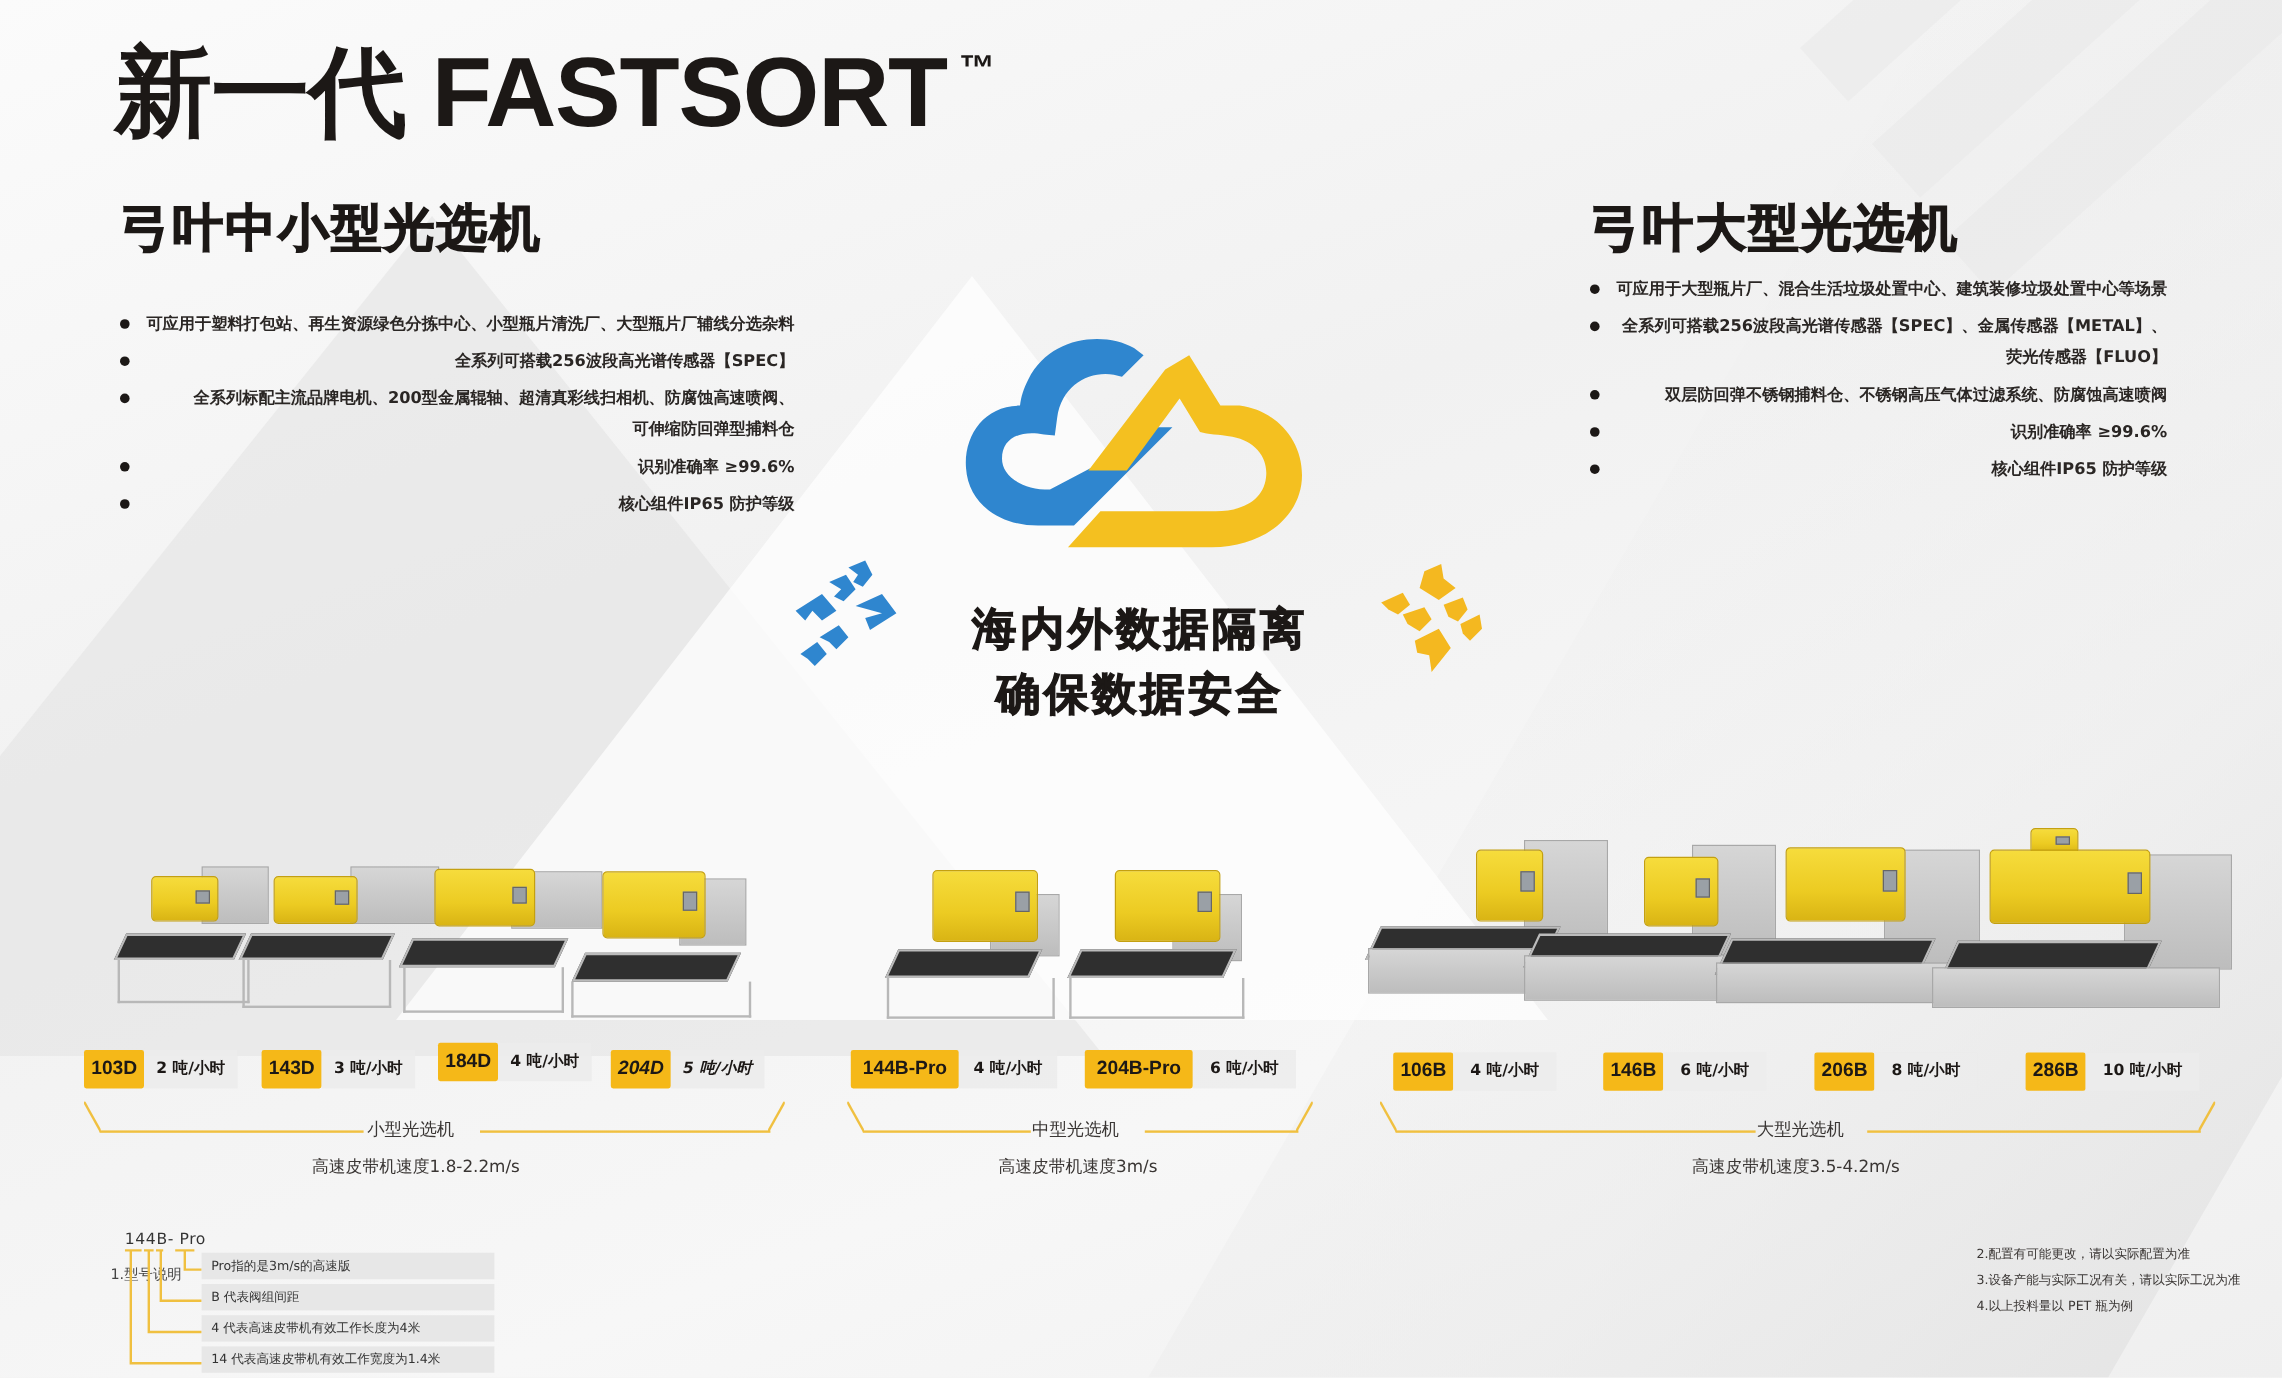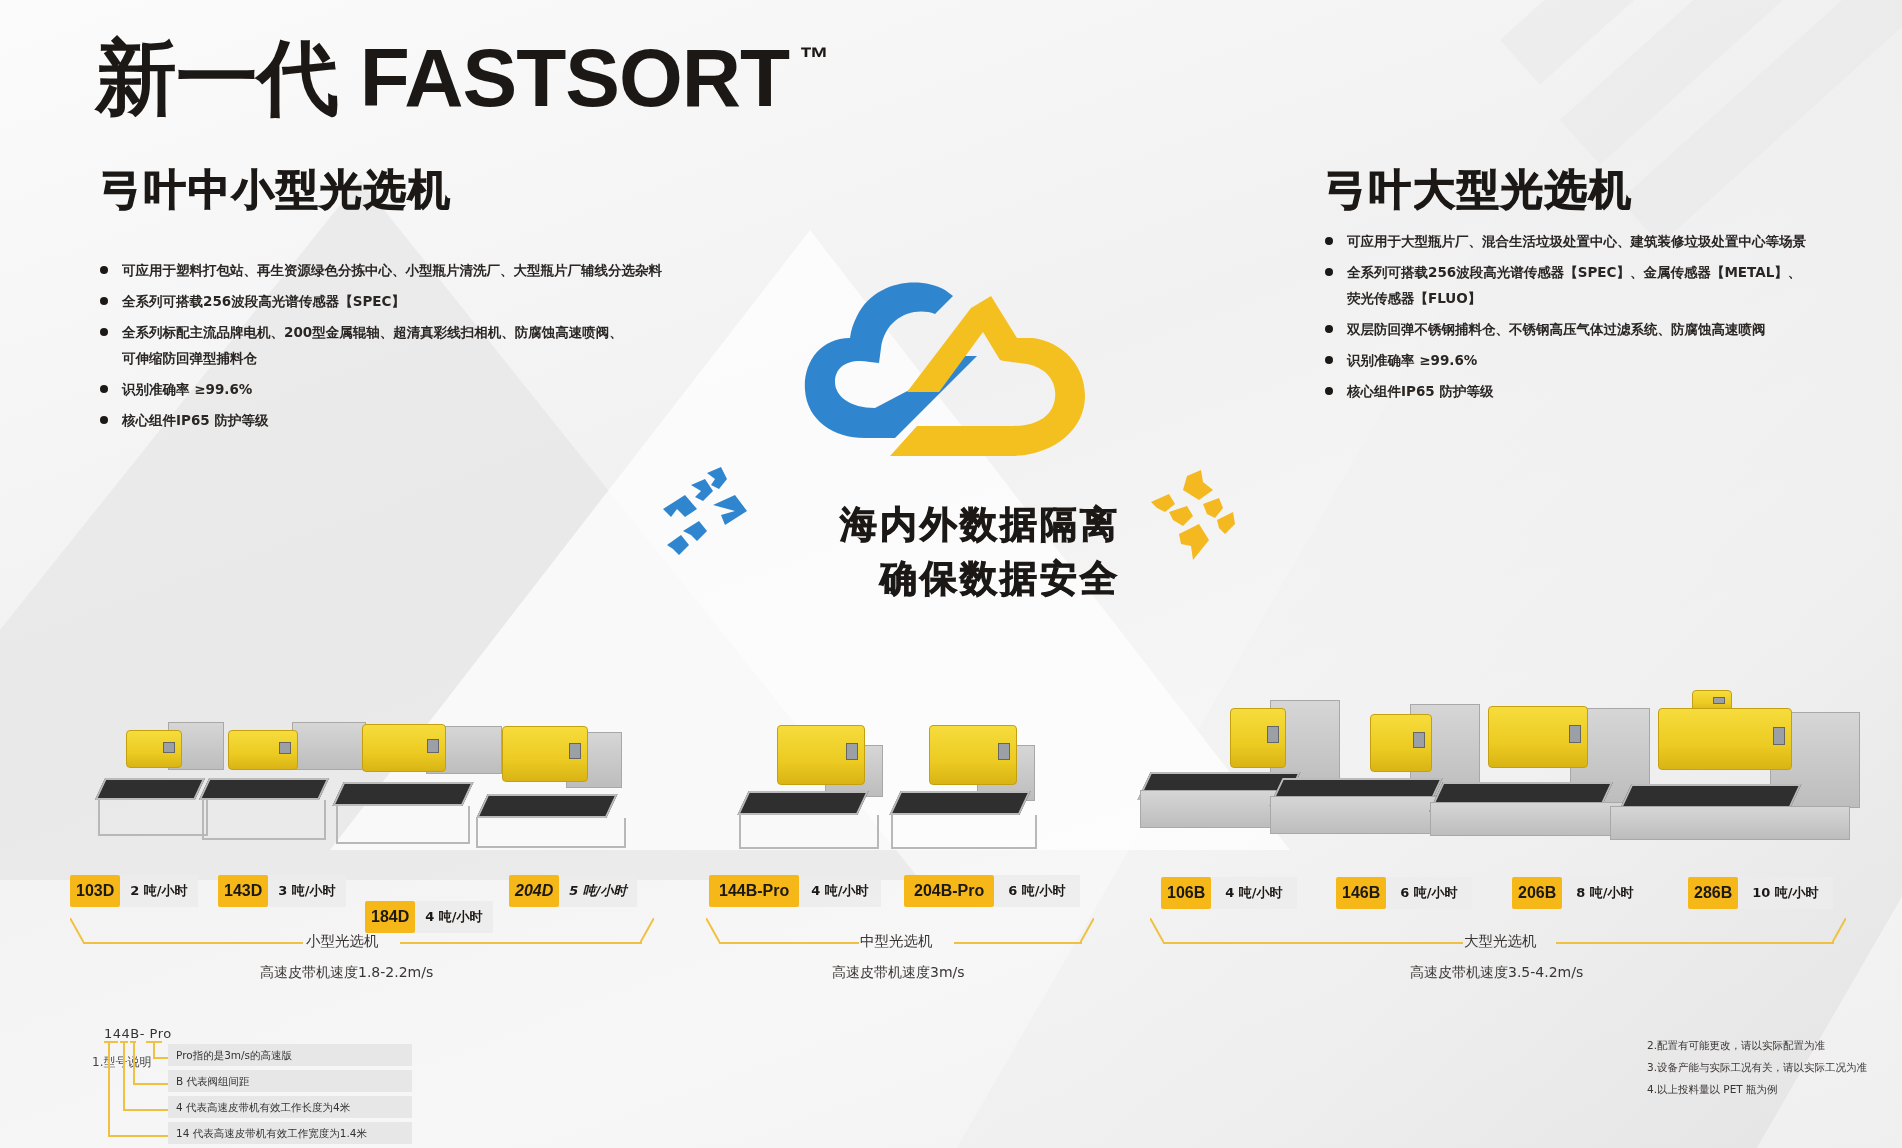--- a/index.html
+++ b/index.html
@@ -28,26 +28,26 @@
 
   .main-title { left: 95px; top: 8px; font-family: "Liberation Sans", sans-serif; font-weight: 700;
     font-size: 82px; letter-spacing: -1px; color: #1c1816; white-space: nowrap; line-height: 100px; }
   .main-title .tm { font-size: 30px; vertical-align: 38px; margin-left: 10px; letter-spacing: 0; }
 
   .sec-heading { font-family: "Liberation Sans", sans-serif; font-weight: 900; font-size: 42px;
     color: #1c1816; letter-spacing: 2px; white-space: nowrap; -webkit-text-stroke: 1.2px #1c1816; }
 
   .bullets { list-style: none; }
   .bullets li { position: relative; padding-left: 22px; font-size: 13.5px; color: #2a2624;
-    line-height: 26px; margin-bottom: 5px; font-weight: 600; white-space: nowrap; }
+    line-height: 26px; margin-bottom: 5px; font-weight: 600; white-space: nowrap; text-align: right; }
   .bullets li::before { content: ""; position: absolute; left: 0; top: 9px; width: 8px; height: 8px;
     border-radius: 50%; background: #1c1816; }
   .bullets li .l2 { display: block; }
 
-  .center-text { left: 780px; top: 498px; width: 340px; text-align: right; font-family: "Liberation Sans", sans-serif;
+  .center-text { left: 780px; top: 498px; width: 340px; text-align: center; font-family: "Liberation Sans", sans-serif;
     font-weight: 900; font-size: 37px; line-height: 54px; color: #1c1816; letter-spacing: 3px; -webkit-text-stroke: 1px #1c1816; }
 
   
   .machine-row { position: absolute; z-index: 2; }
   .machine { position: absolute; }
   .m-gray { position: absolute; background: linear-gradient(180deg,#d6d6d6,#bdbdbd); border: 1px solid #a8a8a8; }
   .m-yellow { position: absolute; background: linear-gradient(180deg,#f6dc3c 0%, #eccb22 60%, #d9b414 100%);
     border: 1px solid #c4a010; border-radius: 4px; }
   .m-yellow::after { content: ""; position: absolute; right: 6px; top: 30%; width: 10px; height: 26%; background: #9aa0a6; border: 1px solid #666; }
   .m-belt { position: absolute; background: #2f2f2f; transform: skewX(-25deg); border: 2px solid #bbb; }
@@ -221,21 +221,21 @@
 </div>
 
 <div class="badge" style="left:70px; top:875px;">
   <span class="model">103D</span>
   <span class="cap">2 吨/小时</span>
 </div>
 <div class="badge" style="left:218px; top:875px;">
   <span class="model">143D</span>
   <span class="cap">3 吨/小时</span>
 </div>
-<div class="badge" style="left:365px; top:901px;">
+<div class="badge" style="left:365px; top:869px;">
   <span class="model">184D</span>
   <span class="cap">4 吨/小时</span>
 </div>
 <div class="badge" style="left:509px; top:875px;font-style:italic;">
   <span class="model">204D</span>
   <span class="cap">5 吨/小时</span>
 </div>
 
 <div class="badge" style="left:709px; top:875px;">
   <span class="model" style="padding:0 10px;">144B-Pro</span>

